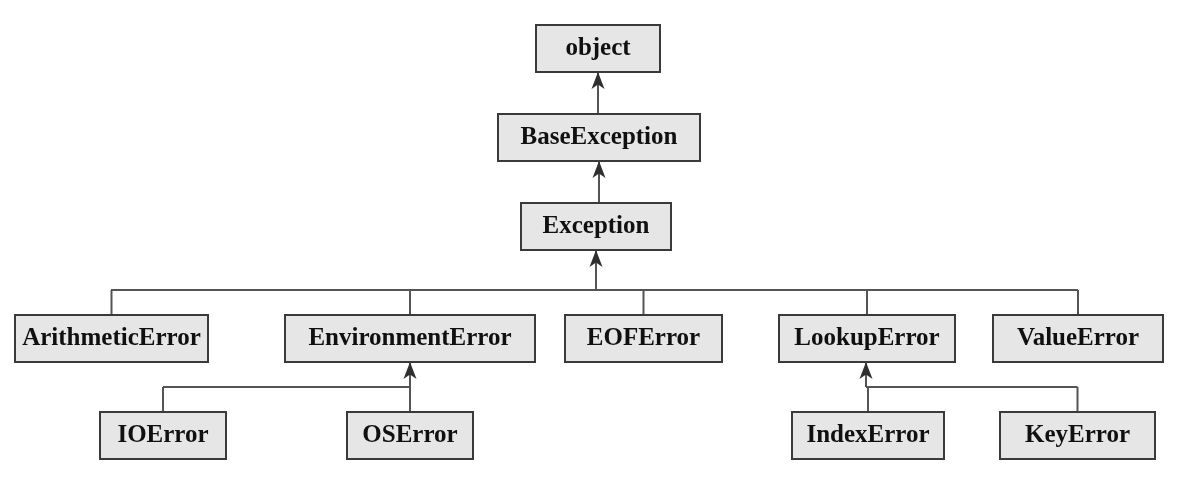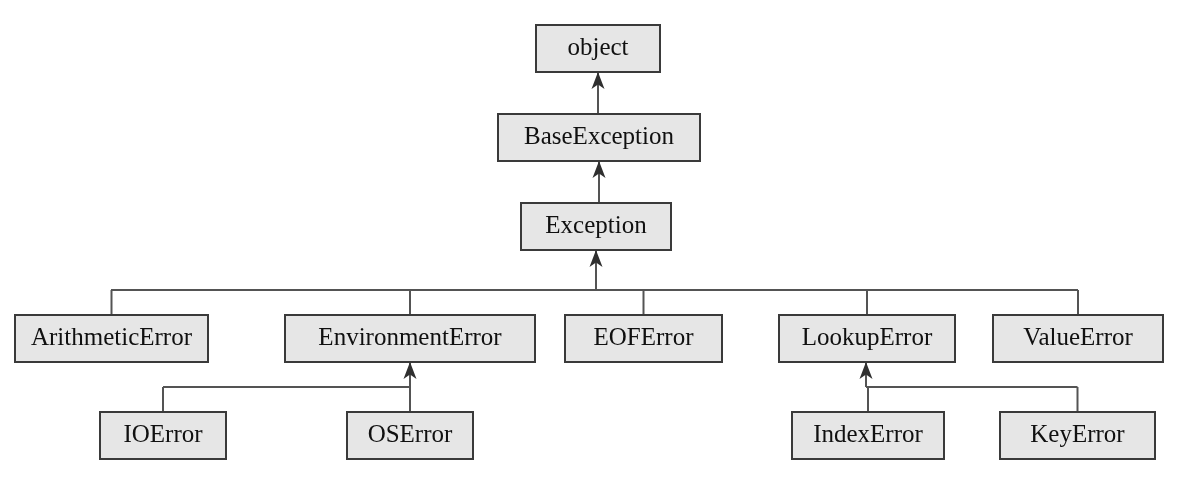--- a/index.html
+++ b/index.html
@@ -12,20 +12,21 @@
     width: 1200px;
     height: 492px;
     overflow: hidden;
     font-family: "Liberation Serif", "DejaVu Serif", serif;
   }
   #diagram-root {
     position: relative;
     width: 1200px;
     height: 492px;
     background: #ffffff;
+    font-weight: bold;
   }
   svg#hierarchy-svg {
     display: block;
     width: 1200px;
     height: 492px;
   }
   .class-box-rect {
     fill: #e6e6e6;
     stroke: #3a3a3a;
     stroke-width: 2;

